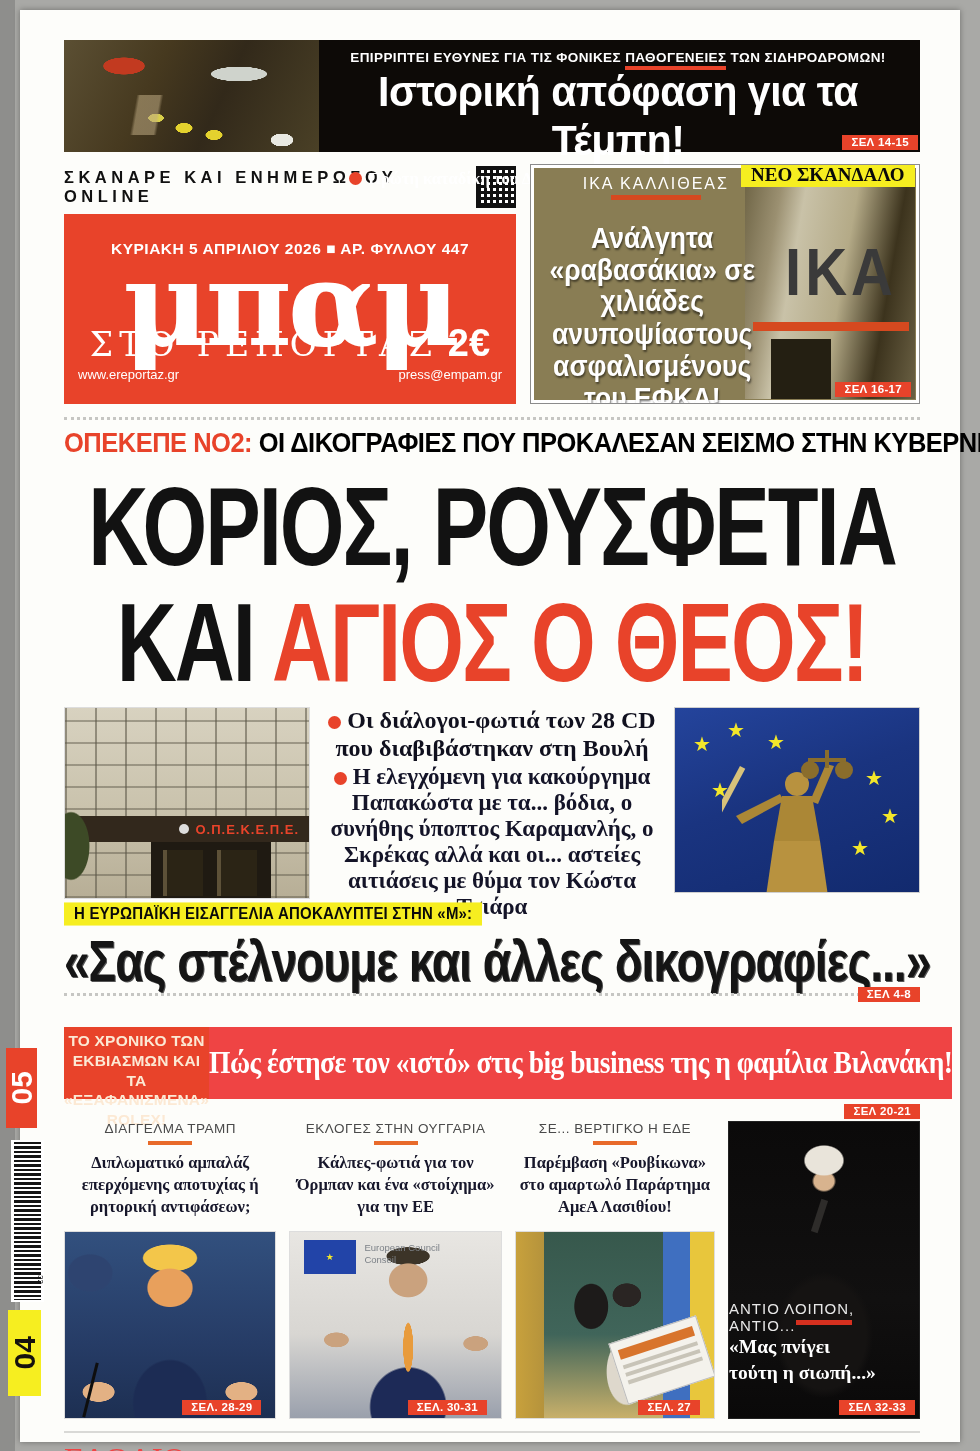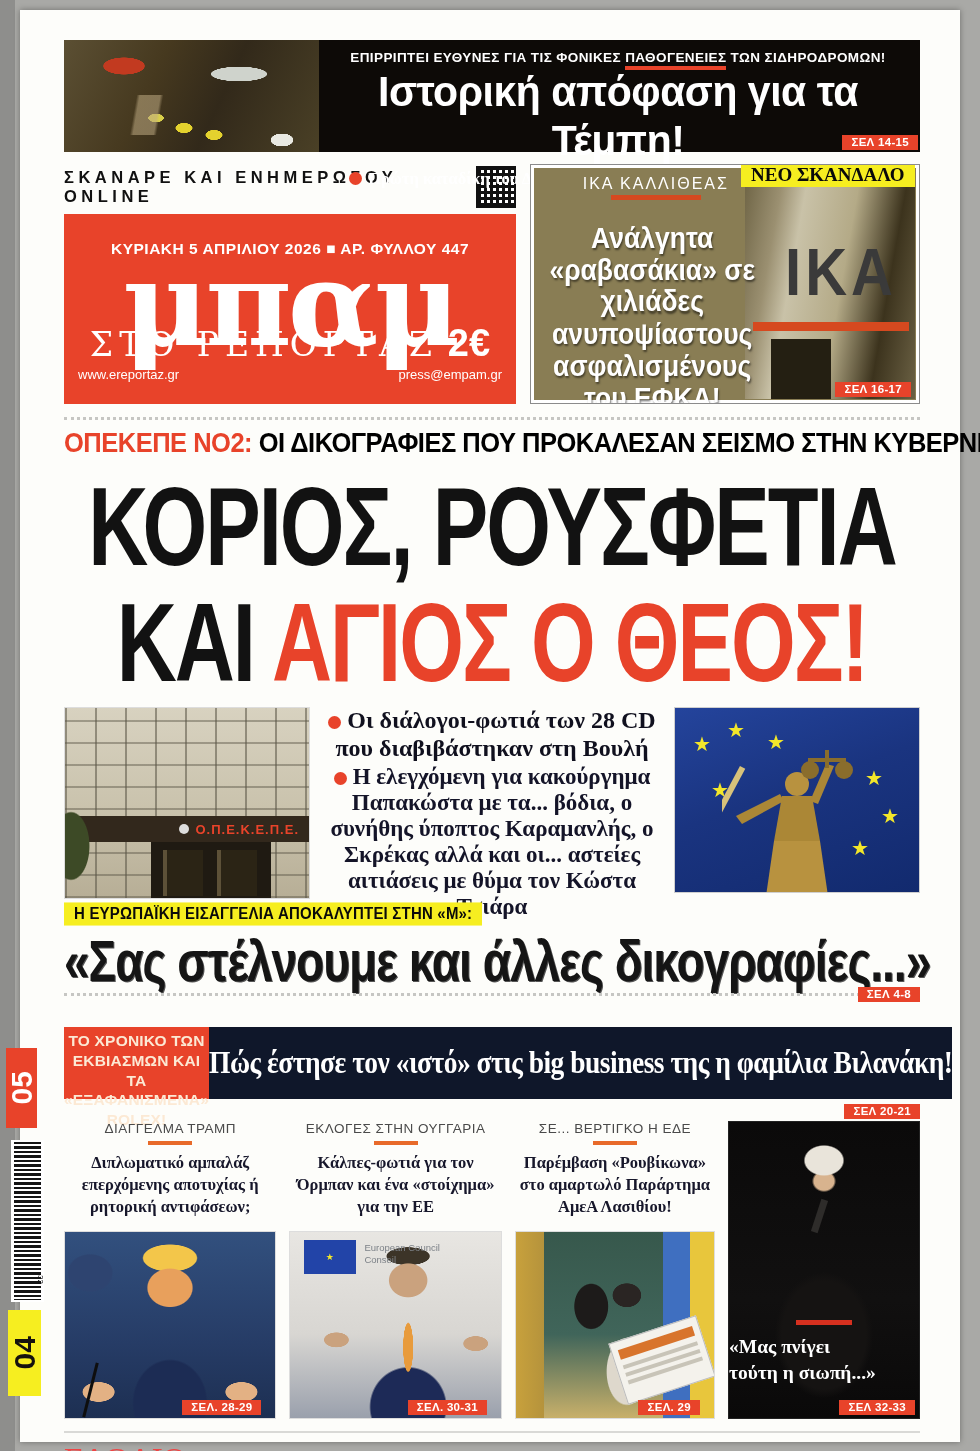--- a/index.html
+++ b/index.html
@@ -116,21 +116,21 @@
       padding:2px 10px 3px; margin-top:-14px; position:relative; z-index:2; transform:scaleY(1.05); letter-spacing:.2px; }
   .quote-h { text-align:center; font-weight:900; font-size:46px; letter-spacing:-1px; color:#151515;
       transform:scaleY(1.25); transform-origin:top center; height:58px; margin-top:2px; white-space:nowrap; text-shadow:1px 1px 0 #555; }
   .sep-row { border-top:3px dotted #c6c6c3; margin-top:8px; position:relative; height:16px; }
   .sep-row .tag { position:absolute; right:0; top:-9px;text-align:center; }
 
   
   .vila { display:flex; margin-top:18px; height:72px; }
   .vila-side { width:268px; background:#e8432a; color:#fce9d4; font-weight:800; font-size:15.5px;
       text-align:center; line-height:1.28; padding-top:4px; letter-spacing:.2px; }
-  .vila-main { flex:1; background:#0f172a; color:#fff; display:flex; align-items:center; justify-content:center; }
+  .vila-main { flex:1; background:#ef4444; color:#fff; display:flex; align-items:center; justify-content:center; }
   .vila-main span { font-family:"Liberation Serif", serif; font-weight:bold; font-size:27.5px; letter-spacing:-.5px; transform:scaleY(1.12); white-space:nowrap; }
   .vila-tagrow { text-align:right; height:18px; margin-top:2px; }
 
   
   .cols { display:grid; grid-template-columns:1.04fr 1.04fr .98fr .94fr; gap:13px; margin-top:2px; height:298px; }
   .col { display:flex; flex-direction:column; text-align:center; }
   .col-kicker { color:#4a4a4a; font-size:13.5px; letter-spacing:.5px; }
   .col-bar { width:44px; height:4px; background:#e86a2a; margin:5px auto 7px; }
   .col-deck { font-family:"Liberation Serif", serif; font-weight:800; font-size:16.5px; line-height:1.32; color:#17172b; padding:0 4px; }
   .col-photo { margin-top:auto; height:188px; position:relative; overflow:hidden; border:1px solid #ddd; }
@@ -339,24 +339,25 @@
           </div>
           <span class="tag">ΣΕΛ. 30-31</span>
         </div>
       </div>
       <div class="col">
         <div class="col-kicker">ΣΕ... ΒΕΡΤΙΓΚΟ Η ΕΔΕ</div>
         <div class="col-bar"></div>
         <div class="col-deck">Παρέμβαση «Ρουβίκωνα» στο αμαρτωλό Παράρτημα ΑμεΑ Λασιθίου!</div>
         <div class="col-photo ph-ede">
           <div class="doc"></div>
-          <span class="tag">ΣΕΛ. 29</span>
+          <span class="tag">ΣΕΛ. 27</span>
         </div>
       </div>
       <div class="col4">
+        <div class="col4-kicker">ΑΝΤΙΟ ΛΟΙΠΟΝ, ΑΝΤΙΟ...</div>
         <div class="col4-bar"></div>
         <div class="col4-quote">
           <div>«Μας πνίγει</div>
           <div>τούτη η σιωπή...»</div>
         </div>
         <span class="tag">ΣΕΛ 32-33</span>
       </div>
     </div>
 
     

